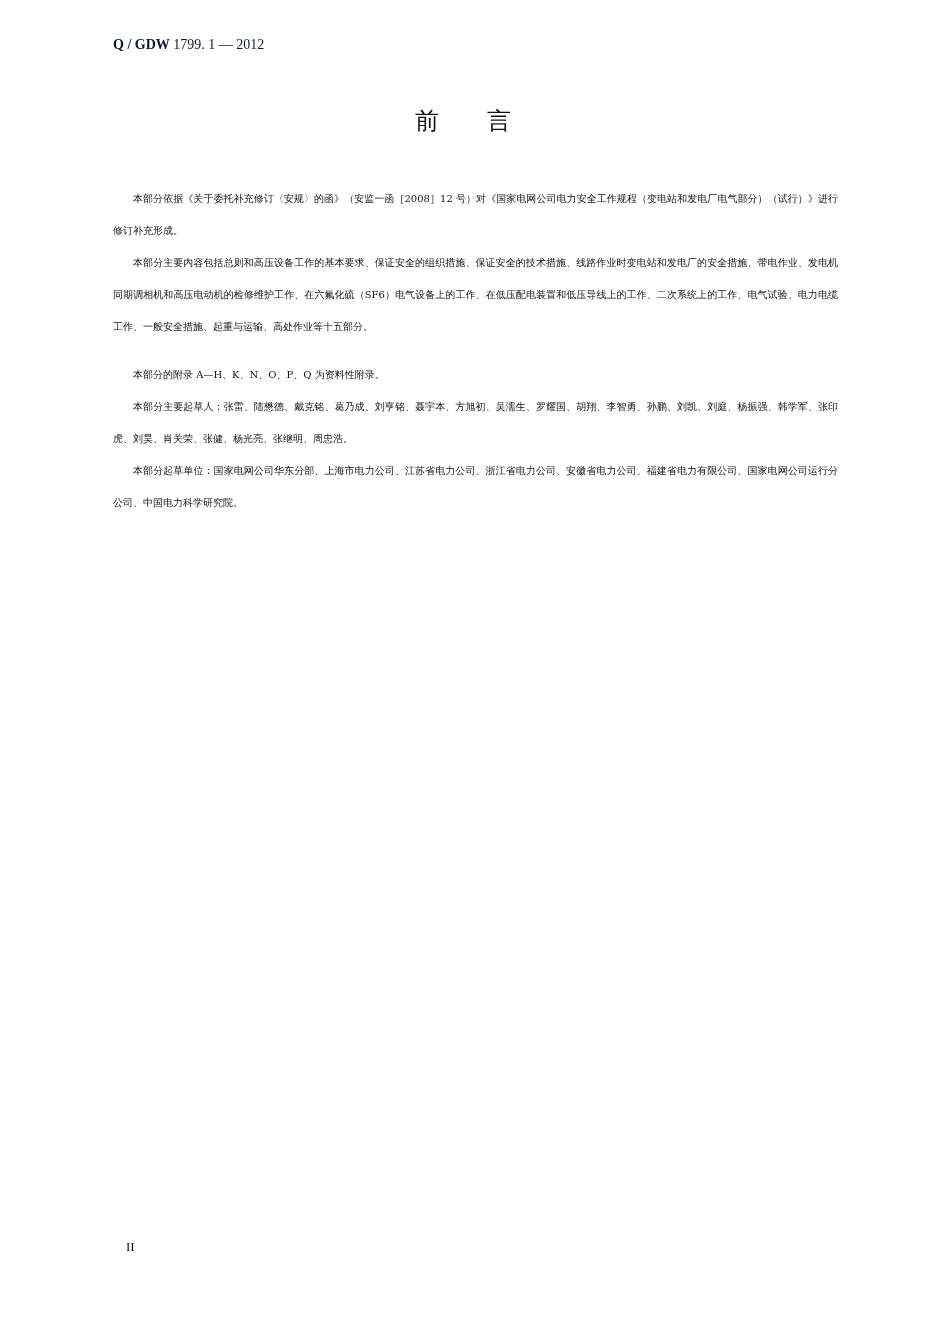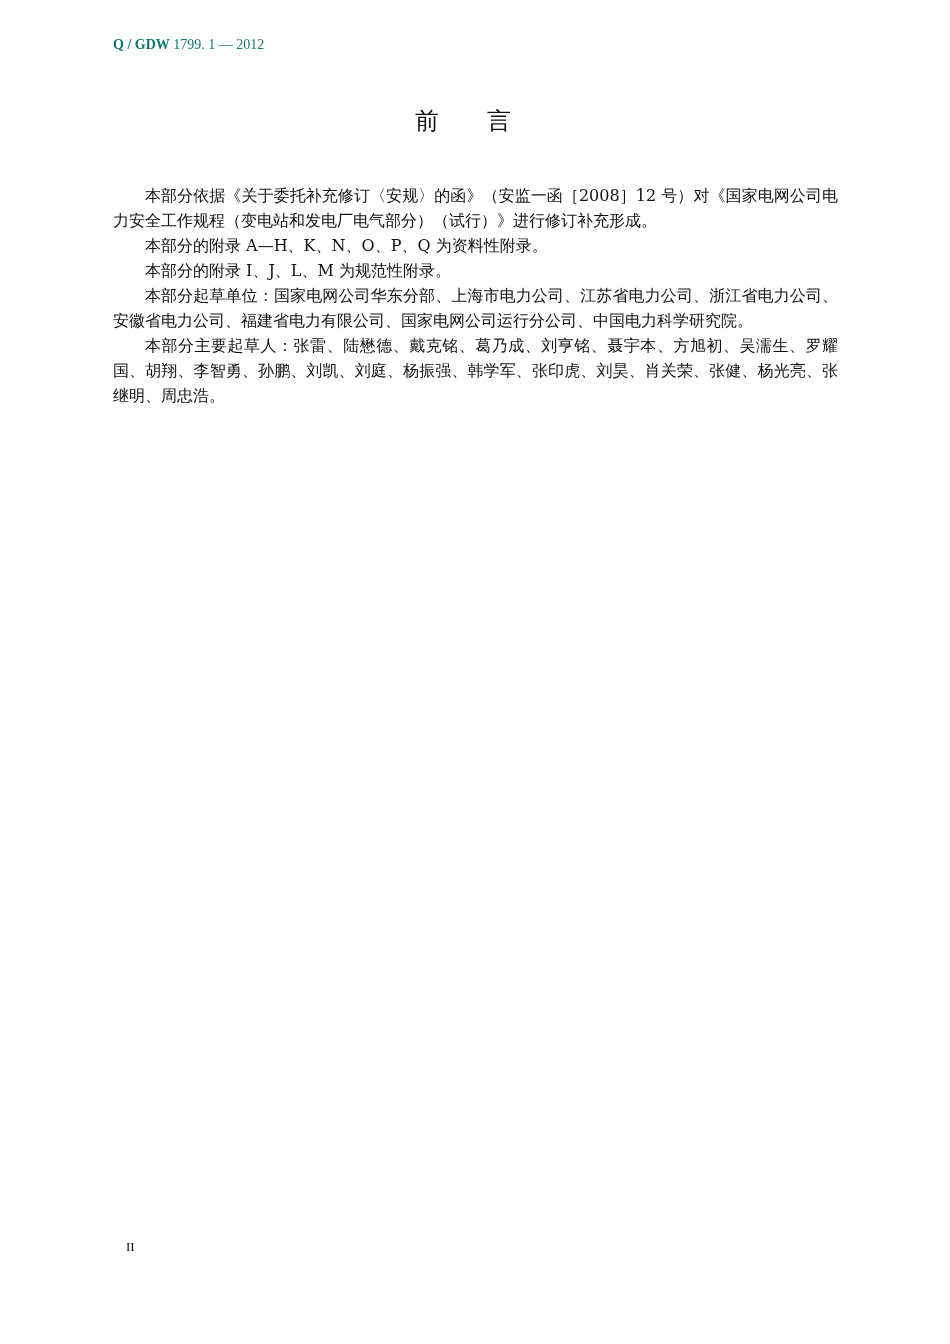--- a/index.html
+++ b/index.html
@@ -14,21 +14,21 @@
       overflow: hidden;
       font-family: "DejaVu Serif", "Liberation Serif", serif;
       color: #111111;
     }
     .header {
       position: absolute;
       left: 113px;
       top: 37px;
       font-size: 14px;
       font-family: "Liberation Serif", "DejaVu Serif", serif;
-      color: #0f766e;
+      color: #0f172a;
     }
     .header .code {
       font-weight: bold;
     }
     .title {
       position: absolute;
       left: 0;
       width: 950px;
       top: 105px;
       text-align: center;
@@ -36,22 +36,22 @@
       font-family: "DejaVu Sans", "Liberation Sans", sans-serif;
       letter-spacing: 48px;
       padding-left: 24px;
       box-sizing: border-box;
     }
     .body-text {
       position: absolute;
       left: 113px;
       top: 183px;
       width: 725px;
-      font-size: 16px;
-      line-height: 25px;
+      font-size: 10px;
+      line-height: 32px;
       font-family: "DejaVu Serif", "Liberation Serif", serif;
     }
     .body-text p {
       margin: 0;
       text-indent: 2em;
       text-align: justify;
       text-justify: inter-character;
     }
     .page-number {
       position: absolute;
@@ -65,19 +65,19 @@
 <body>
 
 <div class="header">
   <span class="code">Q / GDW</span><span> 1799. 1 — 2012</span>
 </div>
 
 <div class="title">前言</div>
 
 <div class="body-text">
   <p>本部分依据《关于委托补充修订〈安规〉的函》（安监一函［2008］12 号）对《国家电网公司电力安全工作规程（变电站和发电厂电气部分）（试行）》进行修订补充形成。</p>
-  <p style="margin-top:0;">本部分的附录 A—H、K、N、O、P、Q 为资料性附录。</p>
-  <p>本部分的附录 I、J、L、M 为规范性附录。</p>
+  <p>本部分主要内容包括总则和高压设备工作的基本要求、保证安全的组织措施、保证安全的技术措施、线路作业时变电站和发电厂的安全措施、带电作业、发电机同期调相机和高压电动机的检修维护工作、在六氟化硫（SF6）电气设备上的工作、在低压配电装置和低压导线上的工作、二次系统上的工作、电气试验、电力电缆工作、一般安全措施、起重与运输、高处作业等十五部分。</p>
+  <p style="margin-top:16px;">本部分的附录 A—H、K、N、O、P、Q 为资料性附录。</p>
+  <p>本部分主要起草人：张雷、陆懋德、戴克铭、葛乃成、刘亨铭、聂宇本、方旭初、吴濡生、罗耀国、胡翔、李智勇、孙鹏、刘凯、刘庭、杨振强、韩学军、张印虎、刘昊、肖关荣、张健、杨光亮、张继明、周忠浩。</p>
   <p>本部分起草单位：国家电网公司华东分部、上海市电力公司、江苏省电力公司、浙江省电力公司、安徽省电力公司、福建省电力有限公司、国家电网公司运行分公司、中国电力科学研究院。</p>
-  <p>本部分主要起草人：张雷、陆懋德、戴克铭、葛乃成、刘亨铭、聂宇本、方旭初、吴濡生、罗耀国、胡翔、李智勇、孙鹏、刘凯、刘庭、杨振强、韩学军、张印虎、刘昊、肖关荣、张健、杨光亮、张继明、周忠浩。</p>
 </div>
 
 <div class="page-number">II</div>
 
 </body></html>

